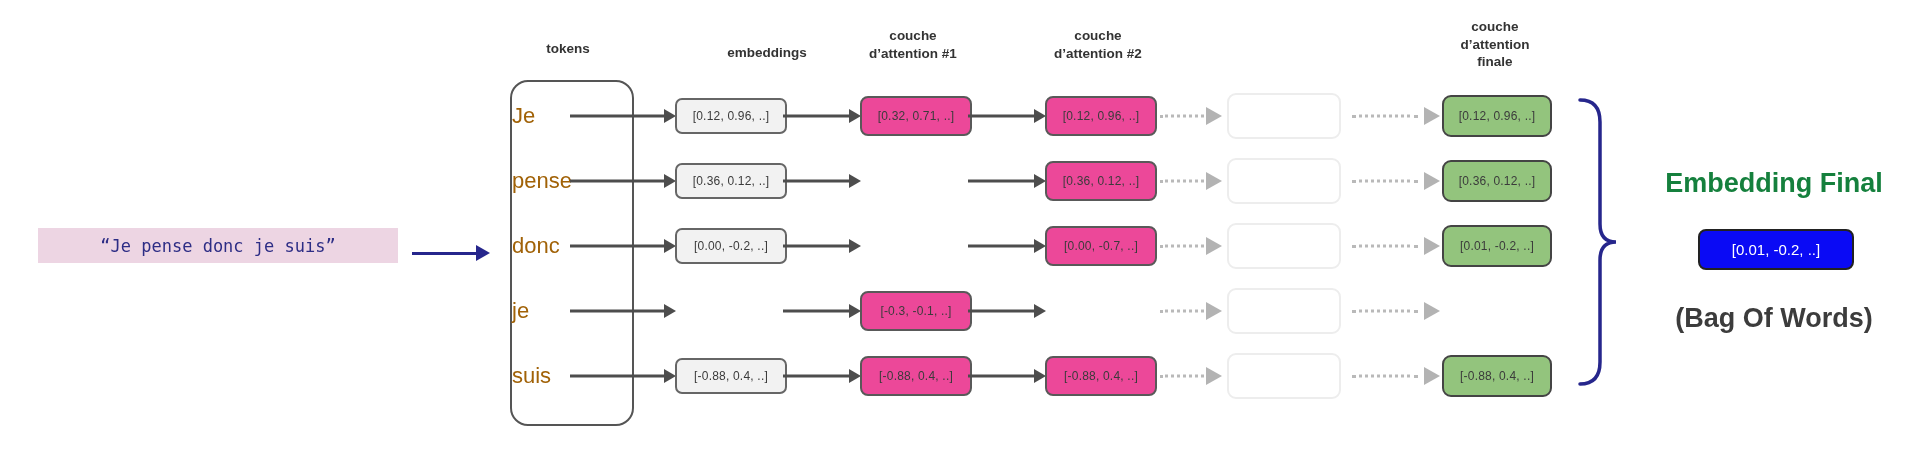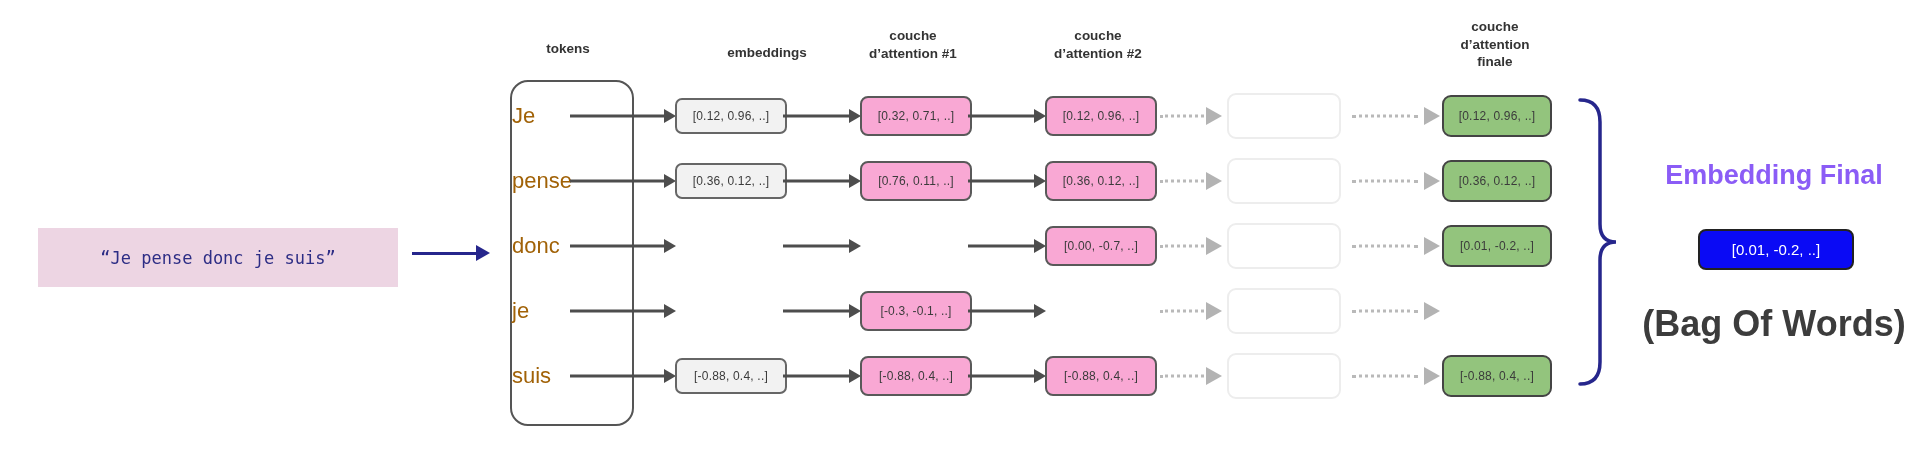--- a/index.html
+++ b/index.html
@@ -22,21 +22,21 @@
     white-space:pre-line;
   }
   .h-tokens{left:568px;top:40px;}
   .h-emb{left:727px;top:44px;margin-left:40px;}
   .h-att1{left:913px;top:27px;}
   .h-att2{left:1098px;top:27px;}
   .h-attf{left:1495px;top:18px;}
 
   
   .input-box{
-    position:absolute;left:38px;top:228px;width:360px;height:59px;
+    position:absolute;left:38px;top:228px;width:360px;height:35px;
     display:flex;align-items:center;justify-content:center;
     font-family:"DejaVu Sans Mono","Liberation Mono",monospace;
     font-size:17px;color:#2d2d85;
   }
   .navy-line{position:absolute;left:412px;top:252px;width:64px;height:3px;background:#26268c;}
   .navy-head{
     position:absolute;left:476px;top:245px;width:0;height:0;
     border-top:8px solid transparent;border-bottom:8px solid transparent;
     border-left:14px solid #26268c;
   }
@@ -71,42 +71,42 @@
   }
   .dl1{left:1160px;width:44px;} .dh1{left:1206px;}
   .dl2{left:1352px;width:66px;} .dh2{left:1424px;}
 
   .vbox{
     position:absolute;top:50%;transform:translateY(-50%);
     display:flex;align-items:center;justify-content:center;
     font-size:12px;color:#3b3b3b;letter-spacing:0.2px;
   }
   .b-emb{left:675px;width:108px;height:32px;background:#f2f2f2;border:2px solid #666666;border-radius:7px;}
-  .b-att{width:108px;height:36px;background:#f9a8d4;border:2px solid #595959;border-radius:8px;}
+  .b-att{width:108px;height:36px;background:#ec4899;border:2px solid #595959;border-radius:8px;}
   .b-att1{left:860px;} .b-att2{left:1045px;}
   .b-empty{left:1227px;width:110px;height:42px;background:#ffffff;border:2px solid #ededed;border-radius:9px;}
   .b-final{left:1442px;width:106px;height:38px;background:#93c47d;border:2px solid #444444;border-radius:9px;}
 
   
   .brace{position:absolute;left:1572px;top:92px;}
 
   
   .out-title{
-    position:absolute;left:1774px;top:160px;transform:translateX(-50%);
-    font-size:27px;font-weight:700;color:#8b5cf6;white-space:nowrap;
+    position:absolute;left:1774px;top:168px;transform:translateX(-50%);
+    font-size:27px;font-weight:700;color:#15803d;white-space:nowrap;
   }
   .out-box{
     position:absolute;left:1698px;top:229px;width:152px;height:37px;
     background:#0a0af5;border:2px solid #222222;border-radius:8px;
     display:flex;align-items:center;justify-content:center;
     font-size:15px;color:#ffffff;
   }
   .out-sub{
     position:absolute;left:1774px;top:303px;transform:translateX(-50%);
-    font-size:36px;font-weight:700;color:#3c3c3c;white-space:nowrap;
+    font-size:27px;font-weight:700;color:#3c3c3c;white-space:nowrap;
   }
 </style>
 </head>
 <body>
 
 <div id="canvas">
 
   <div class="header h-tokens">tokens</div>
   <div class="header h-emb">embeddings</div>
   <div class="header h-att1">couche
@@ -142,36 +142,36 @@
     <div class="vbox b-final">[0.12, 0.96, ..]</div>
   </div>
 
   <div class="row r1">
     <div class="token">pense</div>
     <div class="aline al1"></div>
       <div class="ahead ah1"></div>
     <div class="vbox b-emb">[0.36, 0.12, ..]</div>
     <div class="aline al2"></div>
       <div class="ahead ah2"></div>
-    <div class="vbox b-att b-att1">[0.76, 0.11, ..]</div>
     <div class="aline al3"></div>
       <div class="ahead ah3"></div>
     <div class="vbox b-att b-att2">[0.36, 0.12, ..]</div>
     <div class="dline dl1"></div>
       <div class="dhead dh1"></div>
     <div class="vbox b-empty"></div>
     <div class="dline dl2"></div>
       <div class="dhead dh2"></div>
     <div class="vbox b-final">[0.36, 0.12, ..]</div>
   </div>
 
   <div class="row r2">
     <div class="token">donc</div>
     <div class="aline al1"></div>
       <div class="ahead ah1"></div>
+    <div class="vbox b-emb">[0.00, -0.2, ..]</div>
     <div class="aline al2"></div>
       <div class="ahead ah2"></div>
     <div class="aline al3"></div>
       <div class="ahead ah3"></div>
     <div class="vbox b-att b-att2">[0.00, -0.7, ..]</div>
     <div class="dline dl1"></div>
       <div class="dhead dh1"></div>
     <div class="vbox b-empty"></div>
     <div class="dline dl2"></div>
       <div class="dhead dh2"></div>

